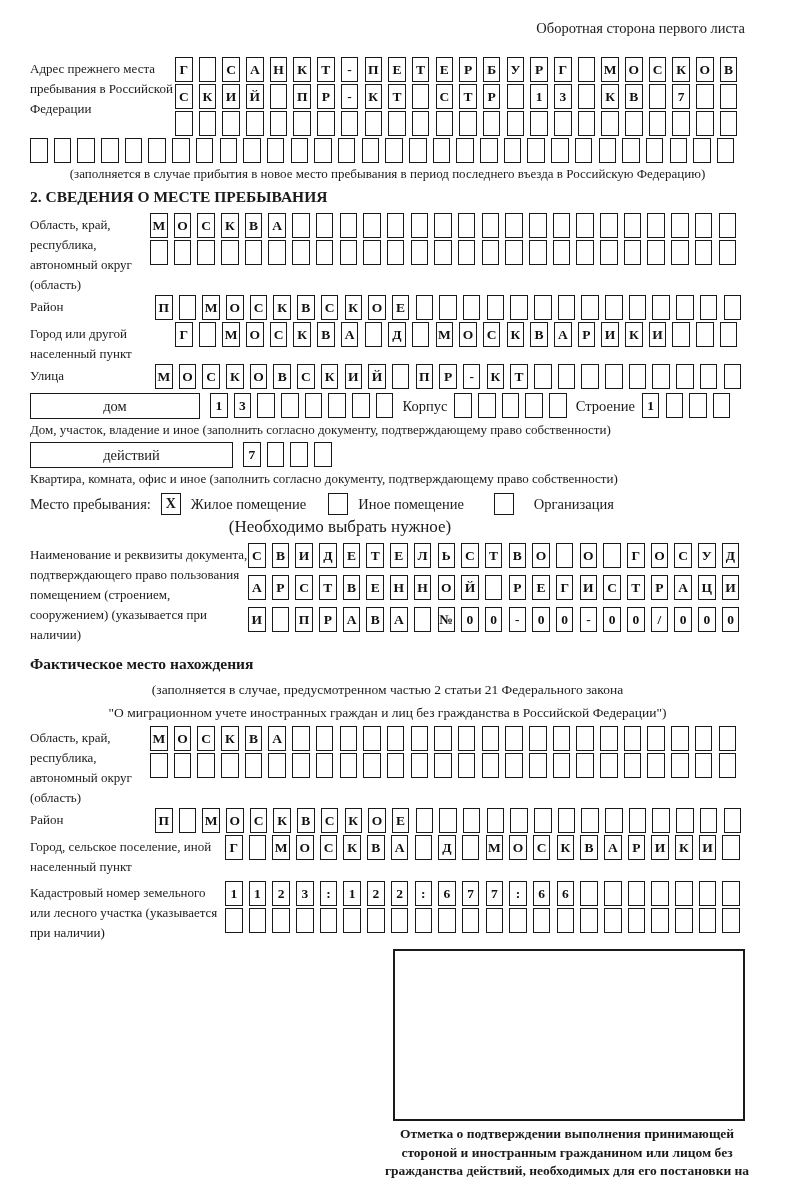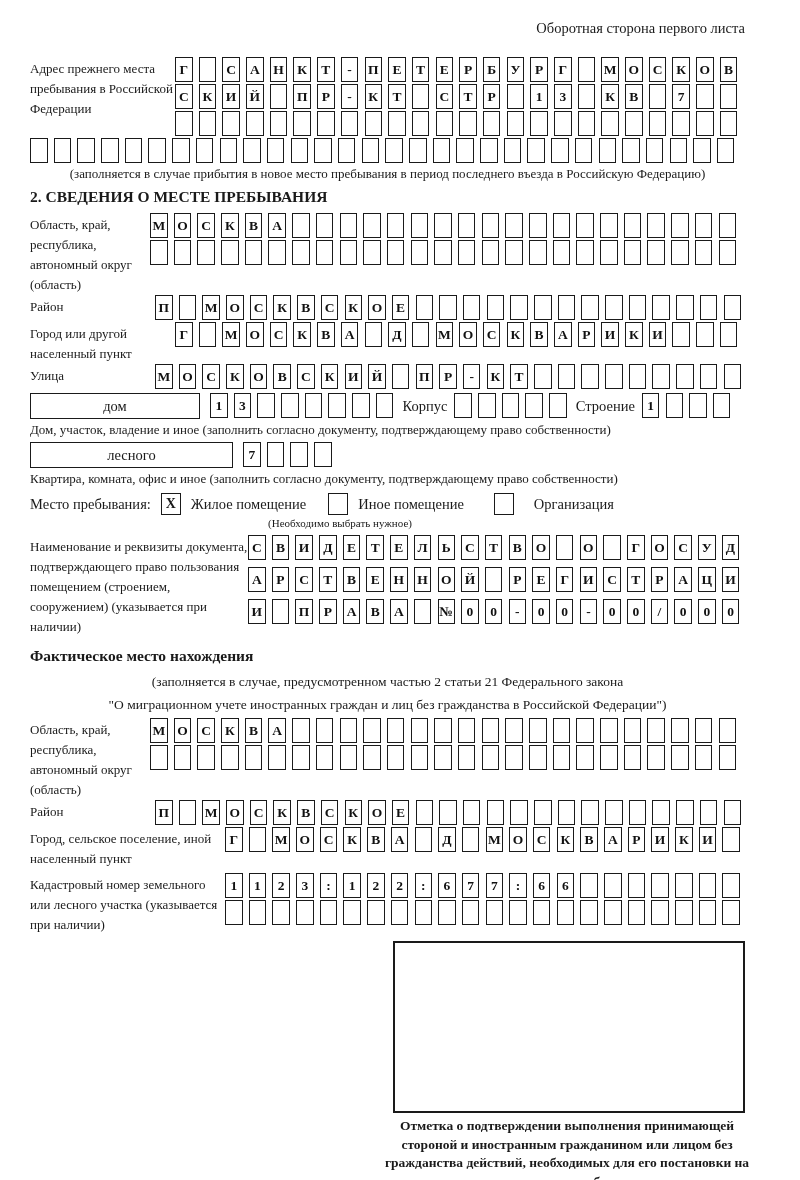--- a/index.html
+++ b/index.html
@@ -40,21 +40,21 @@
   .housebox { width:170px; flex:0 0 170px; margin-right:10px; }
   .aptbox   { width:203px; flex:0 0 203px; margin-right:10px; }
   .inline-lbl { font-size:14.5px; line-height:26px; white-space:nowrap; margin:0 7px 0 3px;text-align:center; }
 
   .stay-row { display:flex; align-items:center; font-size:14.5px; margin:6px 0 2px 0; }
   .checkbox {
     width:20px; height:22px; border:1.6px solid #1a1a1a;
     display:flex; align-items:center; justify-content:center;
     font-size:14px; font-weight:bold; margin:0 10px;
   }
-  .stay-note { font-size:11px; margin:0 0 6px 160px; width:300px; text-align:center; }
+  .stay-note { font-size:17px; margin:0 0 6px 160px; width:300px; text-align:center; }
 
   .subnote { text-align:center; font-size:13.5px; line-height:19px; margin-bottom:4px; }
 
   .stamp-wrap { margin-left:363px; margin-top:6px; }
   .stamp-box { width:352px; height:172px; border:2px solid #1a1a1a; }
   .stamp-note {
     width:372px; margin-left:-12px; margin-top:4px;
     text-align:center; font-weight:bold; font-size:13.5px; line-height:18.5px;
   }
 </style>
@@ -360,21 +360,21 @@
     <div class="cellrow">
         <span class="cell">1</span>
         <span class="cell"></span>
         <span class="cell"></span>
         <span class="cell"></span>
       </div>
   </div>
   <div class="note">Дом, участок, владение и иное (заполнить согласно документу, подтверждающему право собственности)</div>
 
   <div class="row-flex" style="margin-top:3px;">
-    <div class="labelbox aptbox">лесного</div>
+    <div class="labelbox aptbox">действий</div>
     <div class="cellrow">
         <span class="cell">7</span>
         <span class="cell"></span>
         <span class="cell"></span>
         <span class="cell"></span>
       </div>
   </div>
   <div class="note">Квартира, комната, офис и иное (заполнить согласно документу, подтверждающему право собственности)</div>
 
   <div class="stay-row">

